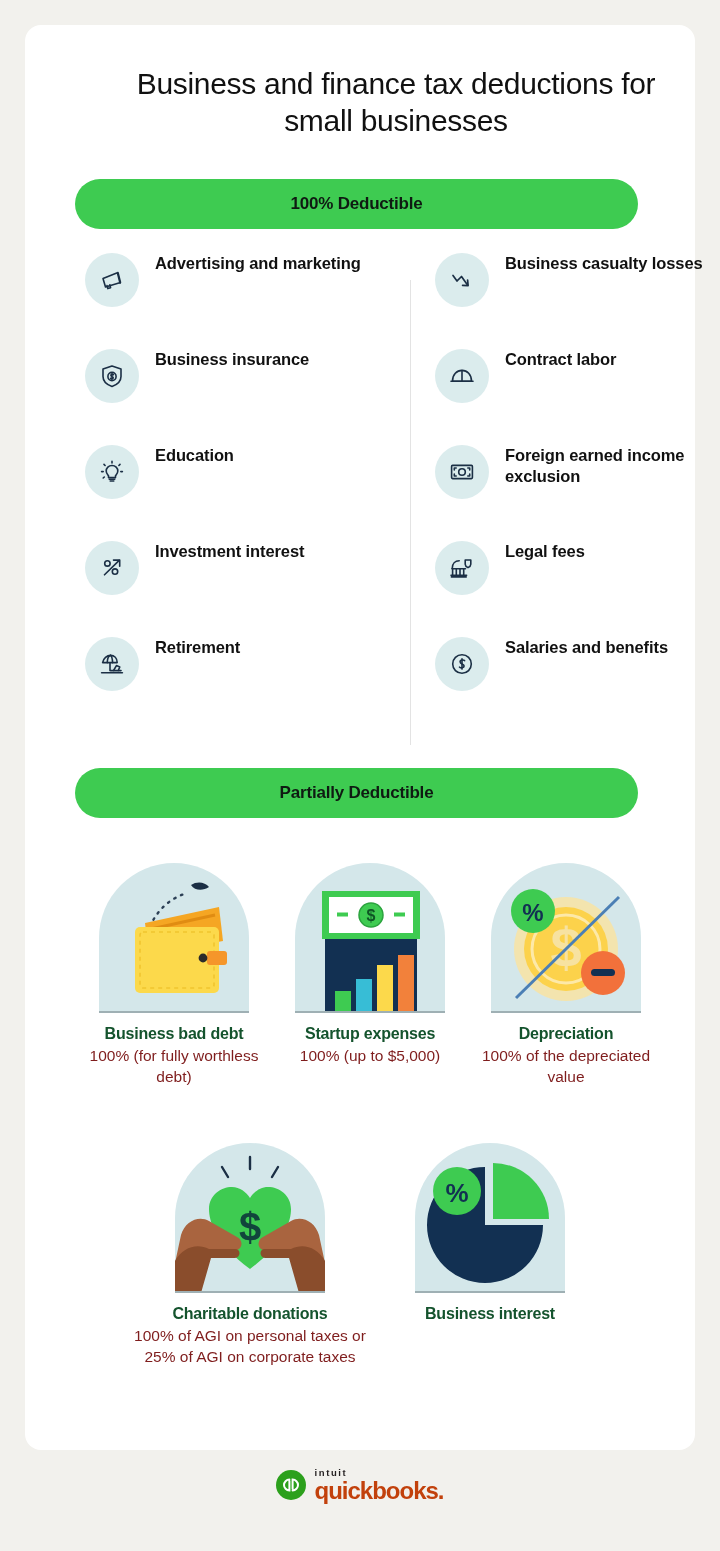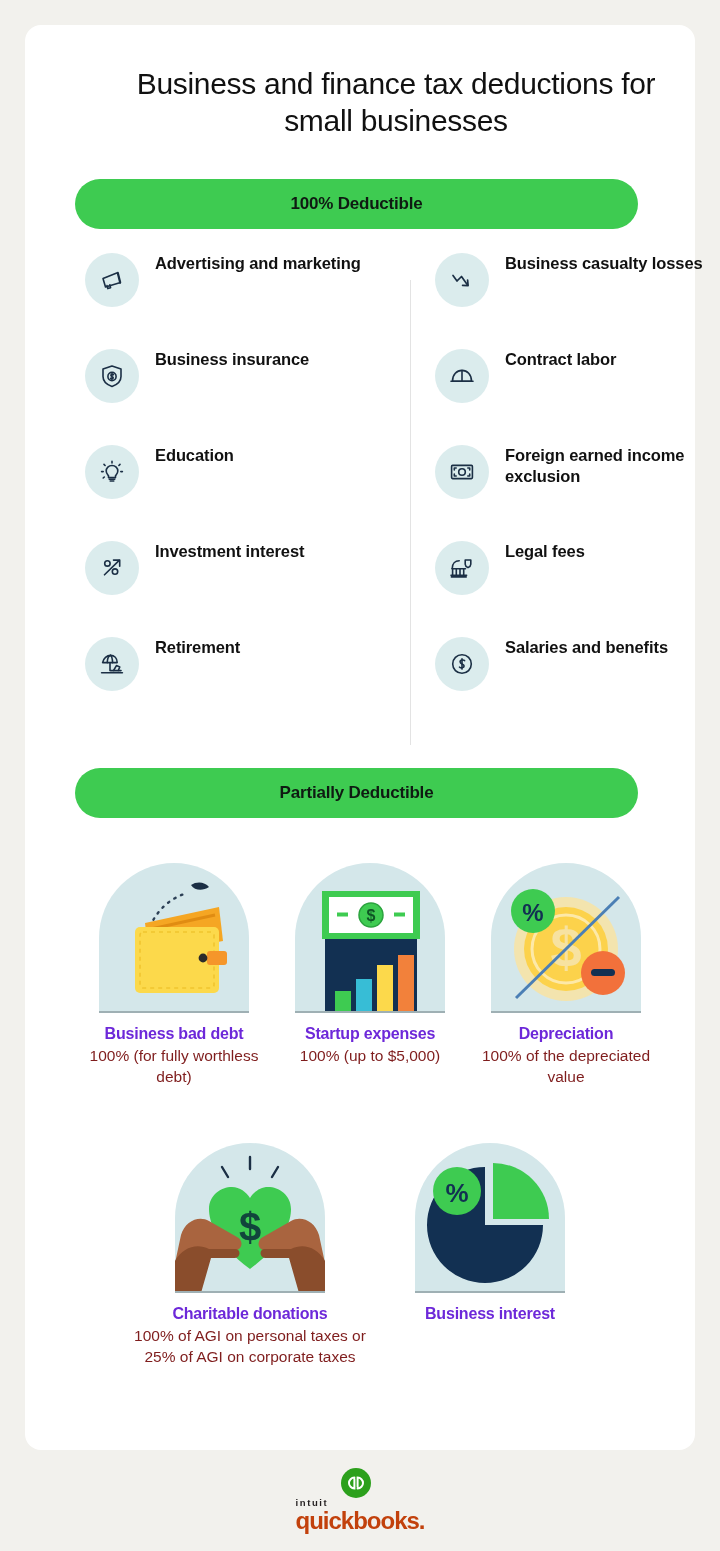--- a/index.html
+++ b/index.html
@@ -65,32 +65,32 @@
   .row2 .ill-card{width:240px;}
   .dome-wrap{position:relative;width:150px;height:150px;}
   .dome{
     position:absolute;left:0;top:0;width:150px;height:150px;
     border-radius:75px 75px 0 0;background:#d4e7ea;overflow:hidden;
   }
   .baseline{
     position:absolute;left:0;bottom:0;width:150px;height:2px;background:#9fb0b4;
   }
   .ill-title{
-    margin-top:12px;color:#6d28d9;font-size:16px;font-weight:bold;
+    margin-top:12px;color:#14532d;font-size:16px;font-weight:bold;
     text-align:center;letter-spacing:-0.2px;
   }
   .ill-sub{
     margin-top:3px;color:#7f1d1d;font-size:15.5px;line-height:1.33;
     text-align:center;font-weight:normal;
   }
 
   
   .footer{
     position:absolute;left:0;top:1468px;width:720px;
-    display:flex;align-items:center;justify-content:center;flex-direction:column;
+    display:flex;align-items:center;justify-content:center;
   }
   .logo-mark{
     width:30px;height:30px;border-radius:50%;background:#2ca01c;
     display:flex;align-items:center;justify-content:center;margin-right:8px;
   }
   .logo-text{display:flex;flex-direction:column;justify-content:center;}
   .logo-intuit{
     font-size:9.5px;font-weight:bold;letter-spacing:1.6px;color:#231f20;
     line-height:1;margin-bottom:1px;
   }

